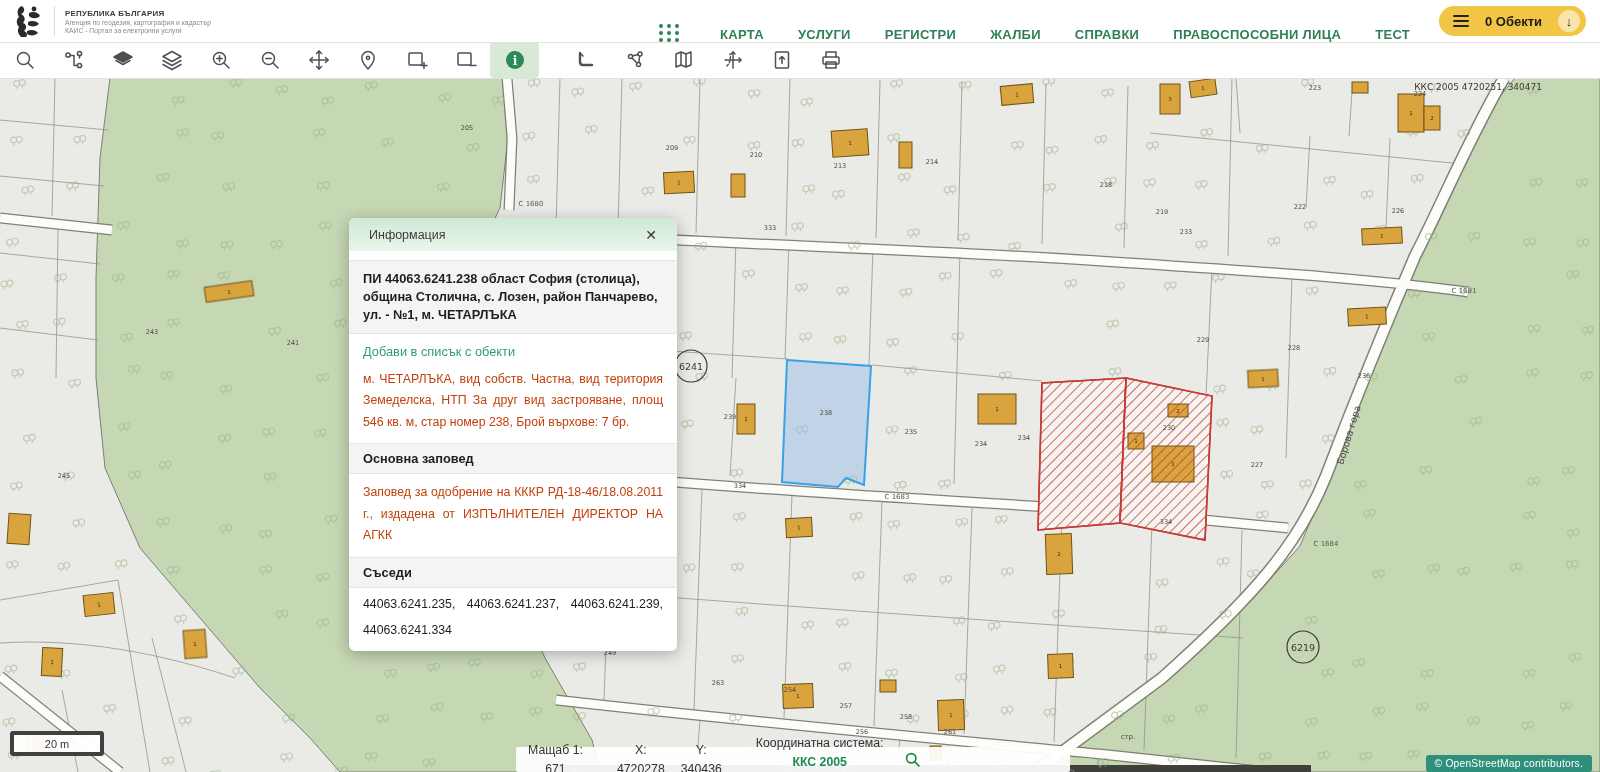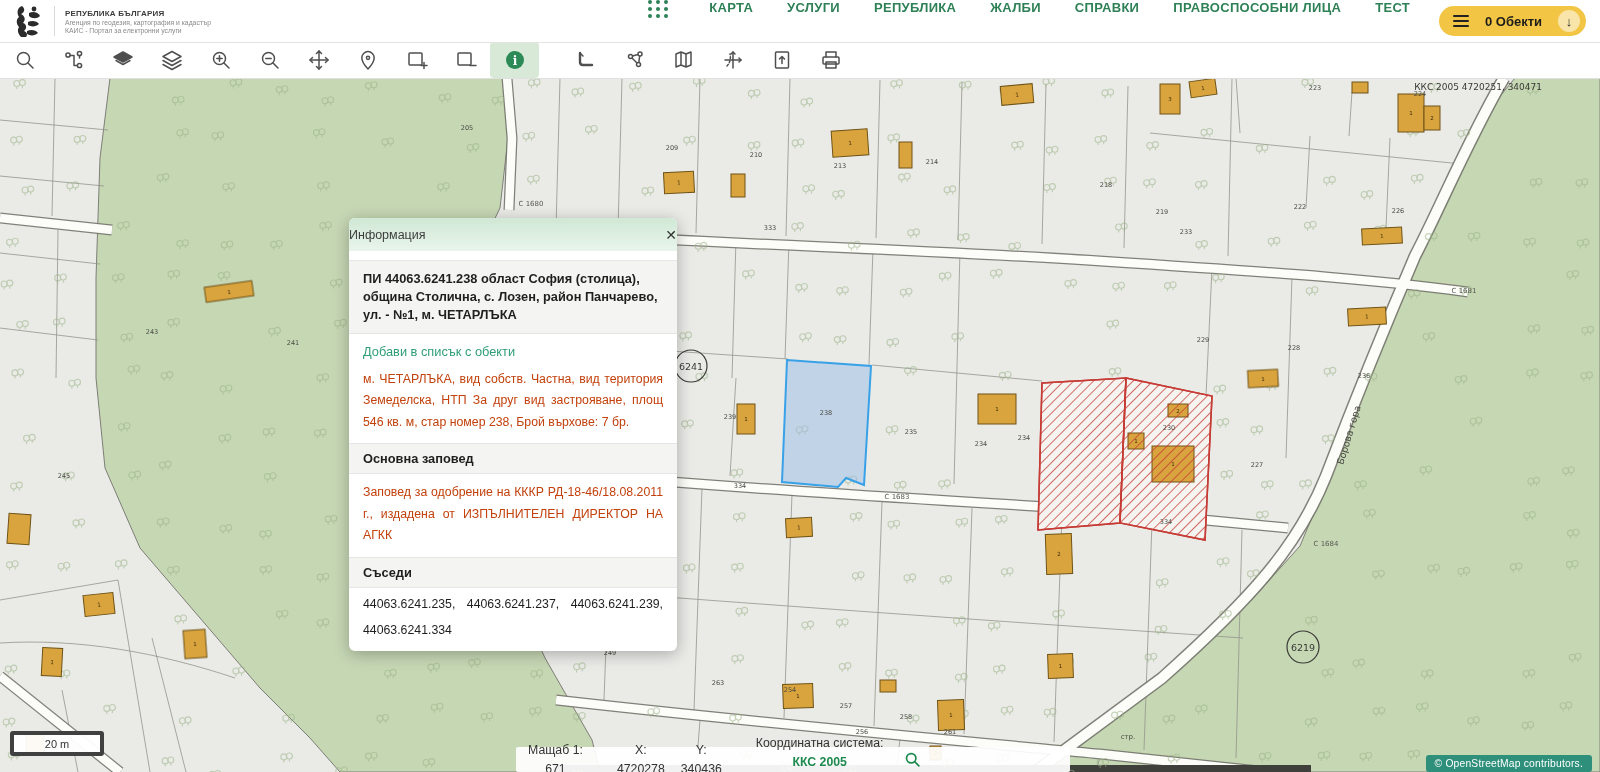--- a/index.html
+++ b/index.html
@@ -5,21 +5,21 @@
   html,body{margin:0;padding:0;width:1600px;height:772px;overflow:hidden;
     font-family:"Liberation Sans",sans-serif;background:#fff;}
   
   #header{position:absolute;top:0;left:0;width:1600px;height:42px;background:#fff;
     border-bottom:1px solid #e3e3e3;z-index:30;display:flex;align-items:center;}
   #logo-wrap{display:flex;align-items:center;margin-left:14px;}
   #coat{width:30px;height:34px;margin-right:10px;}
   #logo-divider{width:1px;height:30px;background:#d9d9d9;margin-right:10px;}
   .logo-l1{font-size:8px;font-weight:bold;color:#3c3c3c;letter-spacing:.2px;}
   .logo-l2,.logo-l3{font-size:6.8px;color:#8a8a8a;margin-top:1px;}
-  #nav{position:absolute;right:190px;top:0;height:42px;display:flex;align-items:flex-start;gap:34px;}
+  #nav{position:absolute;right:190px;top:0;height:42px;display:flex;align-items:flex-end;gap:34px;}
   #nav a{color:#2e8156;font-weight:bold;font-size:13px;text-decoration:none;letter-spacing:.3px;}
   #apps-grid{display:grid;grid-template-columns:repeat(3,5px);grid-gap:3px;margin-right:6px;cursor:pointer;}
   #apps-grid i{width:4px;height:4px;border-radius:50%;background:#2e8156;}
   #objects-pill{position:absolute;right:14px;top:6px;height:30px;background:#f2c644;border-radius:16px;
     display:flex;align-items:center;padding:0 6px 0 14px;gap:16px;cursor:pointer;}
   #objects-pill .burger{display:flex;flex-direction:column;gap:3px;}
   #objects-pill .burger i{display:block;width:16px;height:2px;background:#222;border-radius:1px;}
   #objects-pill .lbl{font-size:13px;font-weight:bold;color:#1c1c1c;}
   #objects-pill .dd{width:22px;height:22px;border-radius:50%;background:rgba(255,255,255,.55);
     display:flex;align-items:center;justify-content:center;font-size:13px;color:#222;}
@@ -31,21 +31,21 @@
   .tool.active{background:#d8e9d8;border-radius:4px;}
   .tool-gap{width:22px;}
   
   #map{position:absolute;top:78px;left:0;width:1600px;height:694px;background:#eaebe7;z-index:1;}
   #map svg{display:block;}
   text.map-lab{font-family:"DejaVu Sans",sans-serif;}
   
   #popup{position:absolute;left:349px;top:218px;width:328px;background:#fff;border-radius:6px;
     box-shadow:0 3px 16px rgba(0,0,0,.28);z-index:40;overflow:hidden;}
   #popup-header{height:33px;background:linear-gradient(180deg,#d0e8d5,#e9f5ec);
-    display:flex;align-items:center;justify-content:space-between;padding:0 0;}
+    display:flex;align-items:center;justify-content:space-between;padding:0 20px;}
   #popup-title{font-size:12.5px;color:#3d3d3d;}
   #popup-close{font-size:14px;color:#333;cursor:pointer;line-height:1;}
   .pp-heading{background:#f4f4f2;border-top:1px solid #e6e6e4;border-bottom:1px solid #e6e6e4;
     padding:9px 14px;font-size:12.8px;font-weight:bold;color:#1f1f1f;line-height:1.4;margin-top:9px;}
   .pp-link{display:block;padding:10px 14px 2px;font-size:12.8px;color:#2f9e77;text-decoration:none;}
   .pp-text{padding:8px 14px 10px;font-size:12.3px;color:#c2410c;line-height:1.75;text-align:justify;}
   .pp-sec{background:#f4f4f2;border-top:1px solid #e6e6e4;border-bottom:1px solid #e6e6e4;
     padding:7px 14px;font-size:12.8px;font-weight:bold;color:#1f1f1f;}
   #neighbors-list{display:flex;flex-wrap:wrap;justify-content:space-between;row-gap:12px;
     padding:9px 14px 14px;font-size:12.3px;color:#1f1f1f;}
@@ -90,21 +90,21 @@
         <i></i>
         <i></i>
         <i></i>
         <i></i>
         <i></i>
         <i></i>
         <i></i>
     </span>
     <a href="#">КАРТА</a>
     <a href="#">УСЛУГИ</a>
-    <a href="#">РЕПУБЛИКА</a>
+    <a href="#">РЕГИСТРИ</a>
     <a href="#">ЖАЛБИ</a>
     <a href="#">СПРАВКИ</a>
     <a href="#">ПРАВОСПОСОБНИ ЛИЦА</a>
     <a href="#">ТЕСТ</a>
   </div>
 
   <div id="objects-pill">
     <span class="burger">
         <i></i>
         <i></i>

